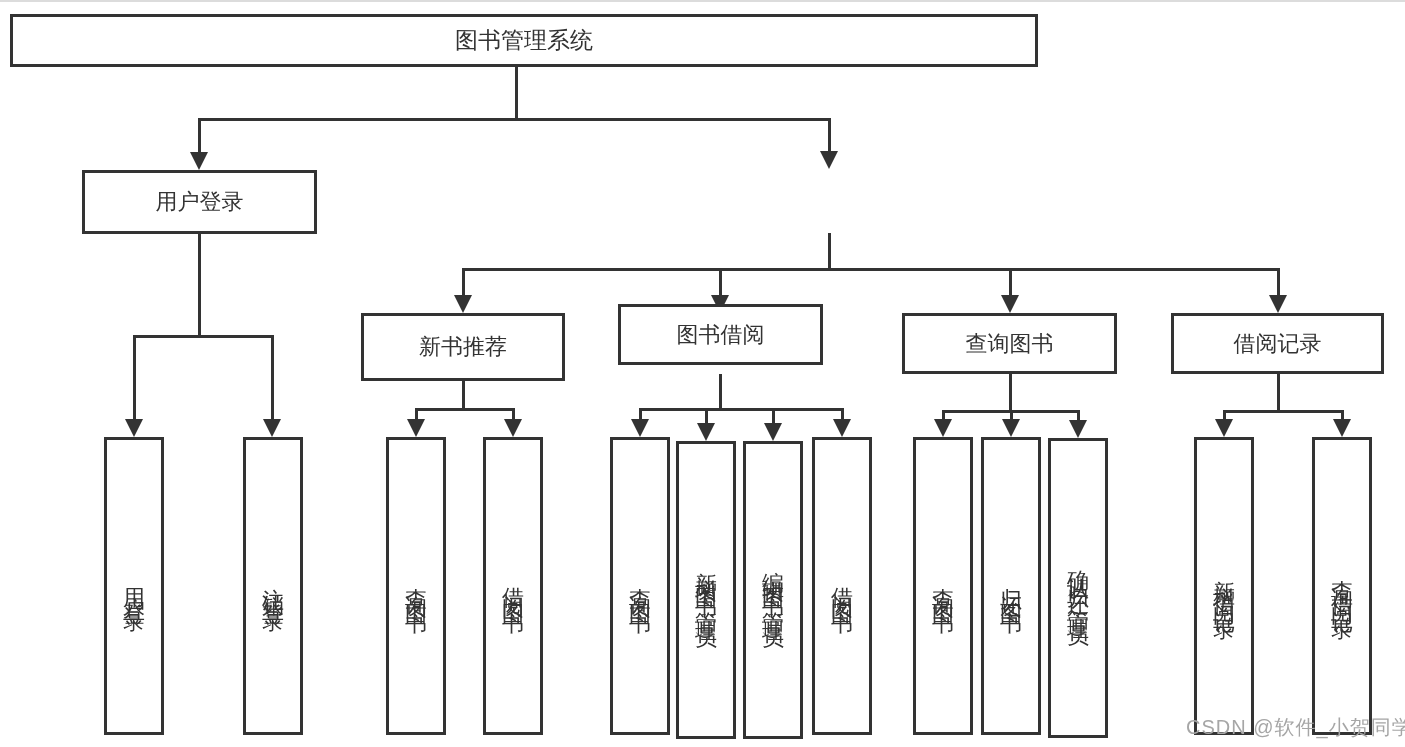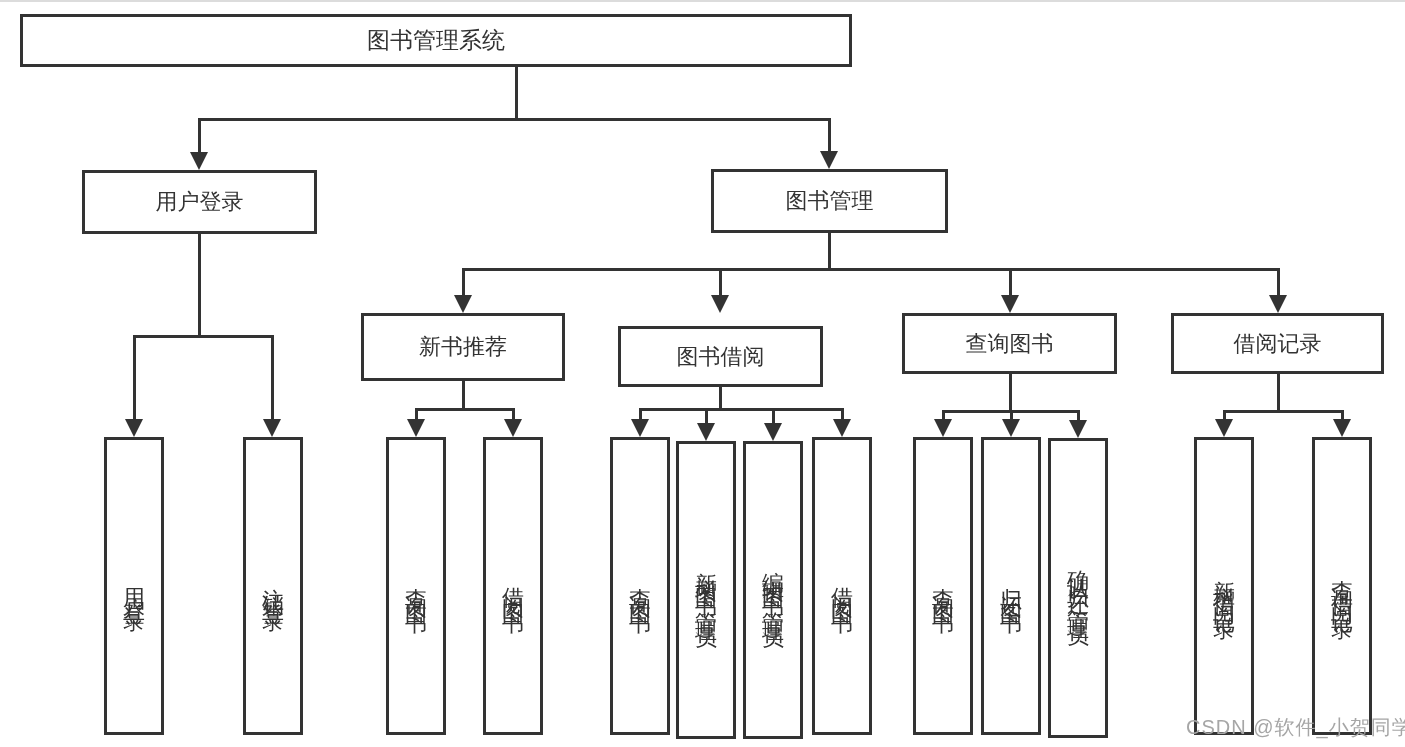--- a/index.html
+++ b/index.html
@@ -114,35 +114,32 @@
       <div class="arrow" style="left:697px;top:423px"></div>
       <div class="arrow" style="left:764px;top:423px"></div>
       <div class="arrow" style="left:833px;top:419px"></div>
       <div class="arrow" style="left:934px;top:419px"></div>
       <div class="arrow" style="left:1002px;top:419px"></div>
       <div class="arrow" style="left:1069px;top:420px"></div>
       <div class="arrow" style="left:1215px;top:419px"></div>
       <div class="arrow" style="left:1333px;top:419px"></div>
     </div>
 
-  <div class="box hbox root" style="left:20px;top:14px;width:832px;height:53px">
+  <div class="box hbox root" style="left:10px;top:14px;width:1028px;height:53px">
     <span>图书管理系统</span>
   </div>
 
   <div class="box hbox" style="left:82px;top:170px;width:235px;height:64px">
     <span>用户登录</span>
   </div>
-  <div class="box hbox" style="left:711px;top:169px;width:237px;height:64px">
-    <span>图书管理</span>
-  </div>
 
   <div class="box hbox" style="left:361px;top:313px;width:204px;height:68px">
     <span>新书推荐</span>
   </div>
-  <div class="box hbox" style="left:618px;top:326px;width:205px;height:61px">
+  <div class="box hbox" style="left:618px;top:304px;width:205px;height:61px">
     <span>图书借阅</span>
   </div>
   <div class="box hbox" style="left:902px;top:313px;width:215px;height:61px">
     <span>查询图书</span>
   </div>
   <div class="box hbox" style="left:1171px;top:313px;width:213px;height:61px">
     <span>借阅记录</span>
   </div>
 
   <div class="box vbox" style="left:104px;top:437px;width:60px;height:298px">

